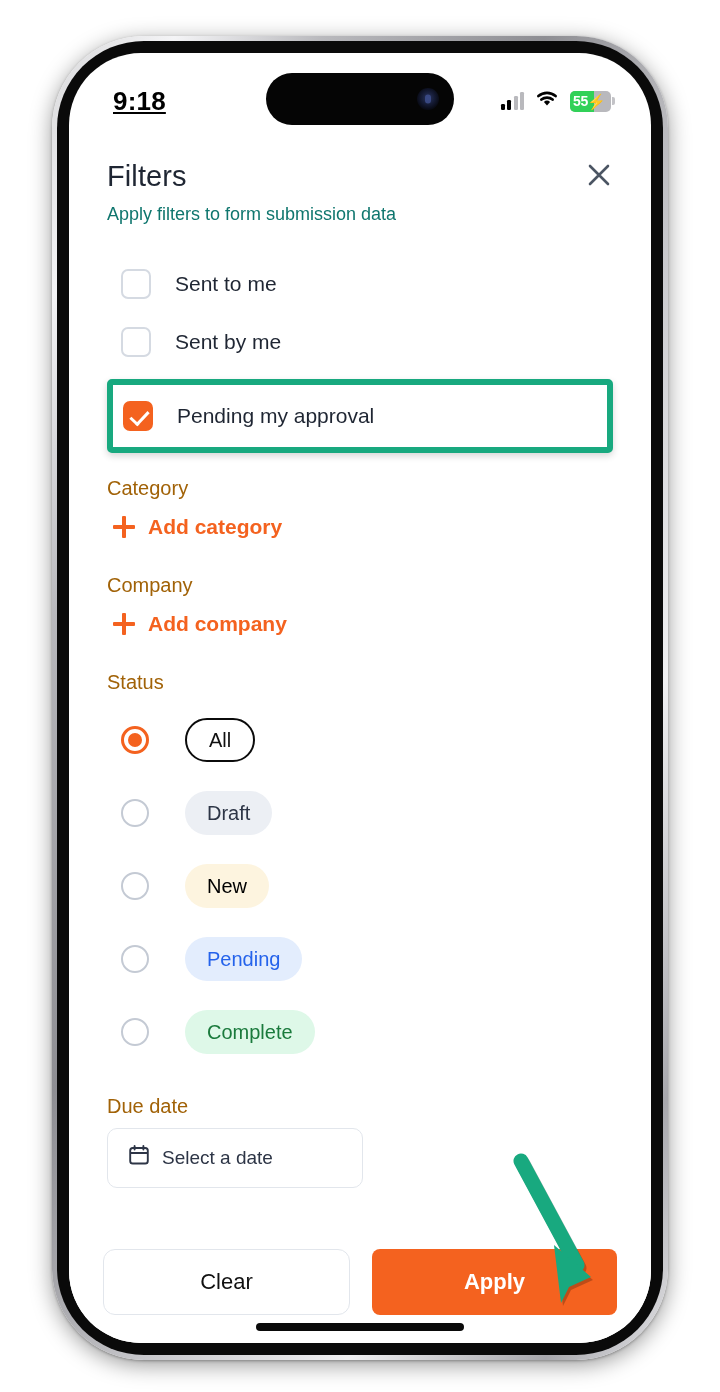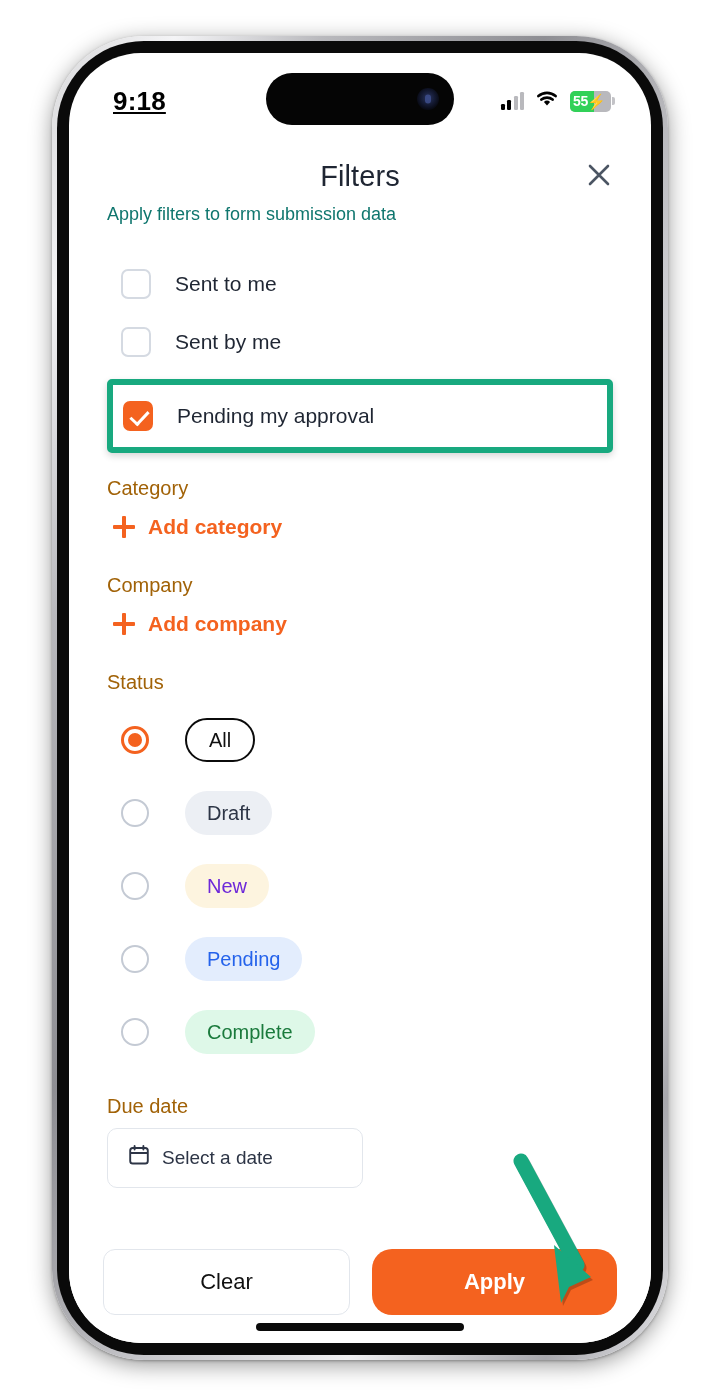--- a/index.html
+++ b/index.html
@@ -167,21 +167,20 @@
   #sheet-header {
     padding: 28px 38px 0 38px;
     position: relative;
   }
   #page-title {
     font-size: 29px;
     font-weight: 400;
     color: #1f2633;
     line-height: 1.1;
     letter-spacing: 0.1px;
-    text-align: center;
   }
   #page-subtitle {
     margin-top: 11px;
     font-size: 18px;
     color: #0f766e;
     font-weight: 400;
   }
   #close-btn {
     position: absolute;
     right: 32px;
@@ -310,21 +309,21 @@
     justify-content: center;
     height: 44px;
     padding: 0 22px;
     border-radius: 24px;
     font-size: 20px;
     font-weight: 400;
     box-sizing: border-box;
   }
   .pill-all      { background:#fff;    color:#111111; border: 2.5px solid #0b0b0b; min-width: 66px; }
   .pill-draft    { background:#eceff4; color:#2d3546; }
-  .pill-new      { background:#fdf4df; color:#6d28d9; }
+  .pill-new      { background:#fdf4df; color:#000000; }
   .pill-pending  { background:#e3edfd; color:#2563eb; }
   .pill-complete { background:#def8e8; color:#1a7a3c; }
 
   
   #due-date-label { margin-top: 26px; }
   #due-date-field {
     margin-top: 10px;
     height: 60px;
     border: 1.5px solid #e2e6ec;
     border-radius: 10px;
@@ -359,21 +358,21 @@
     border: 1.5px solid #e2e6ec;
     background: #fff;
     color: #111;
     font-size: 22px;
     font-family: "Liberation Sans", sans-serif;
     cursor: pointer;
   }
   #apply-btn {
     flex: 1 1 0;
     height: 66px;
-    border-radius: 20px;
+    border-radius: 8px;
     border: none;
     background: #f4621f;
     color: #fff;
     font-size: 22px;
     font-weight: 700;
     font-family: "Liberation Sans", sans-serif;
     cursor: pointer;
   }
   #home-indicator {
     position: absolute;

